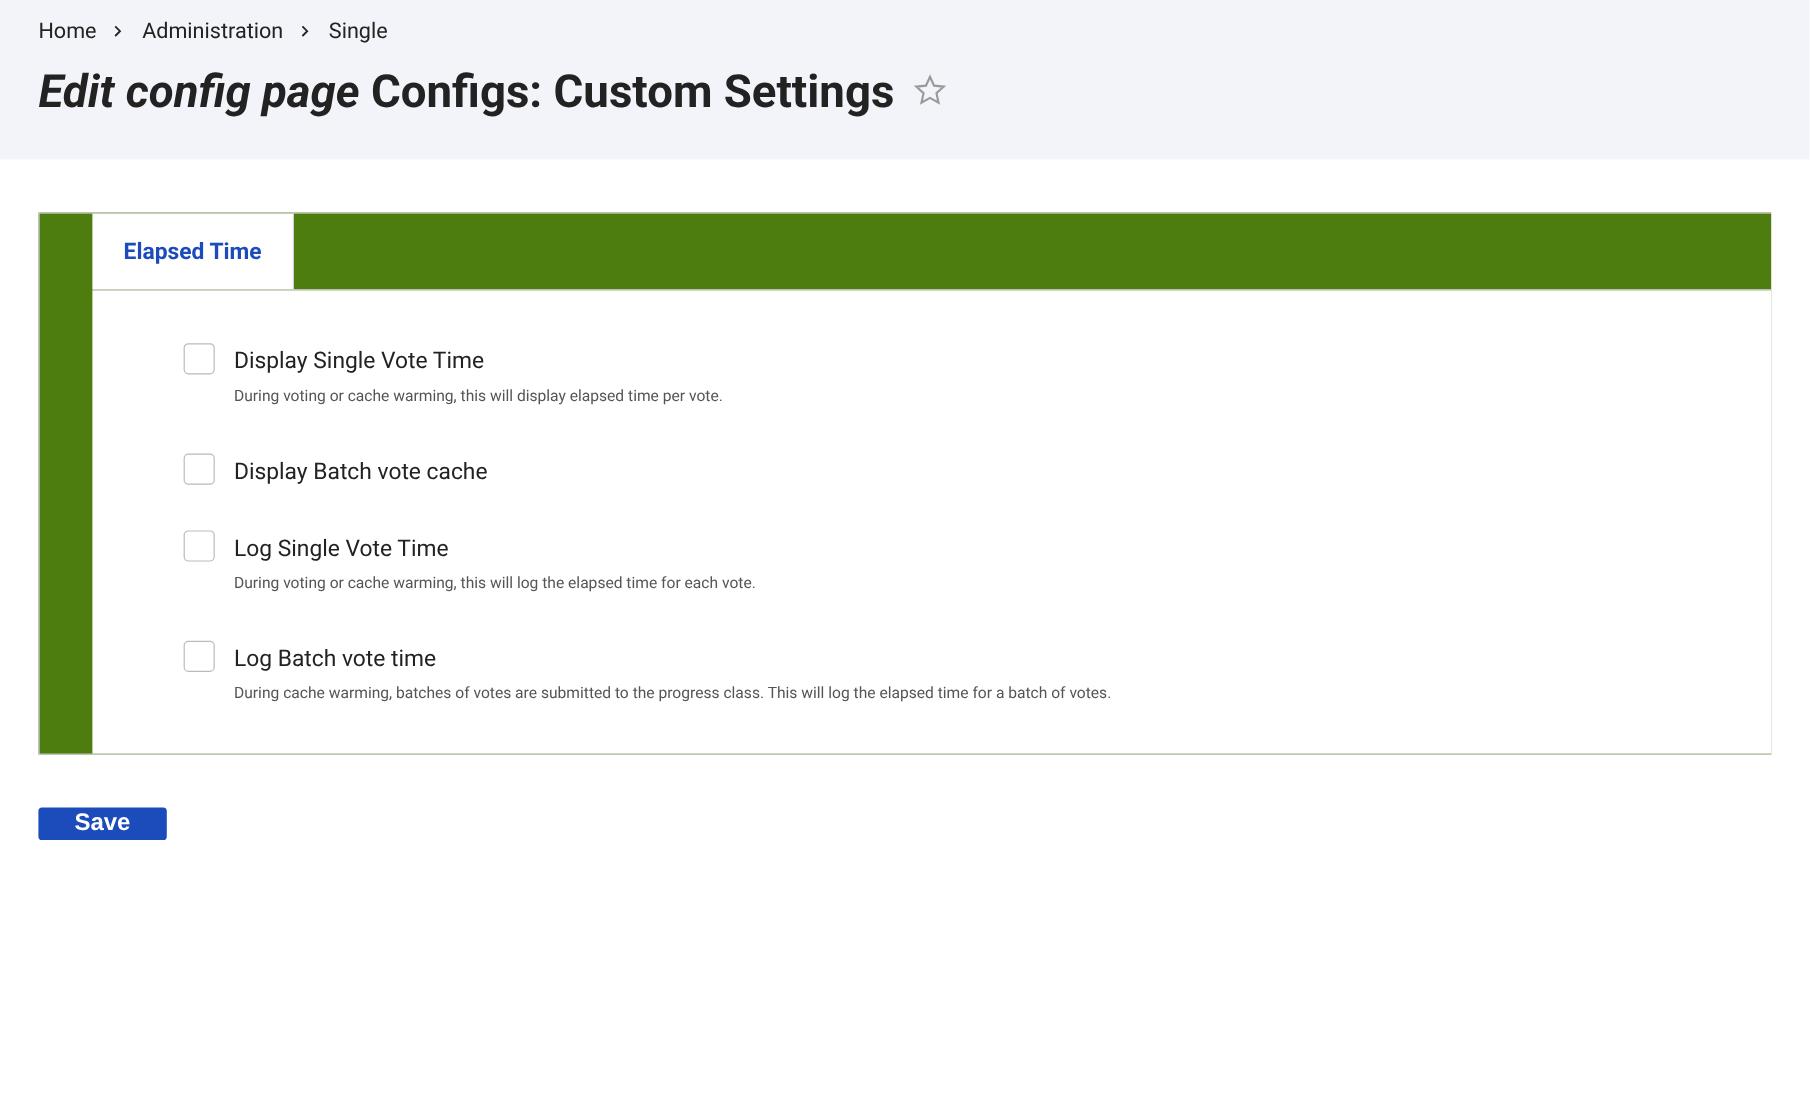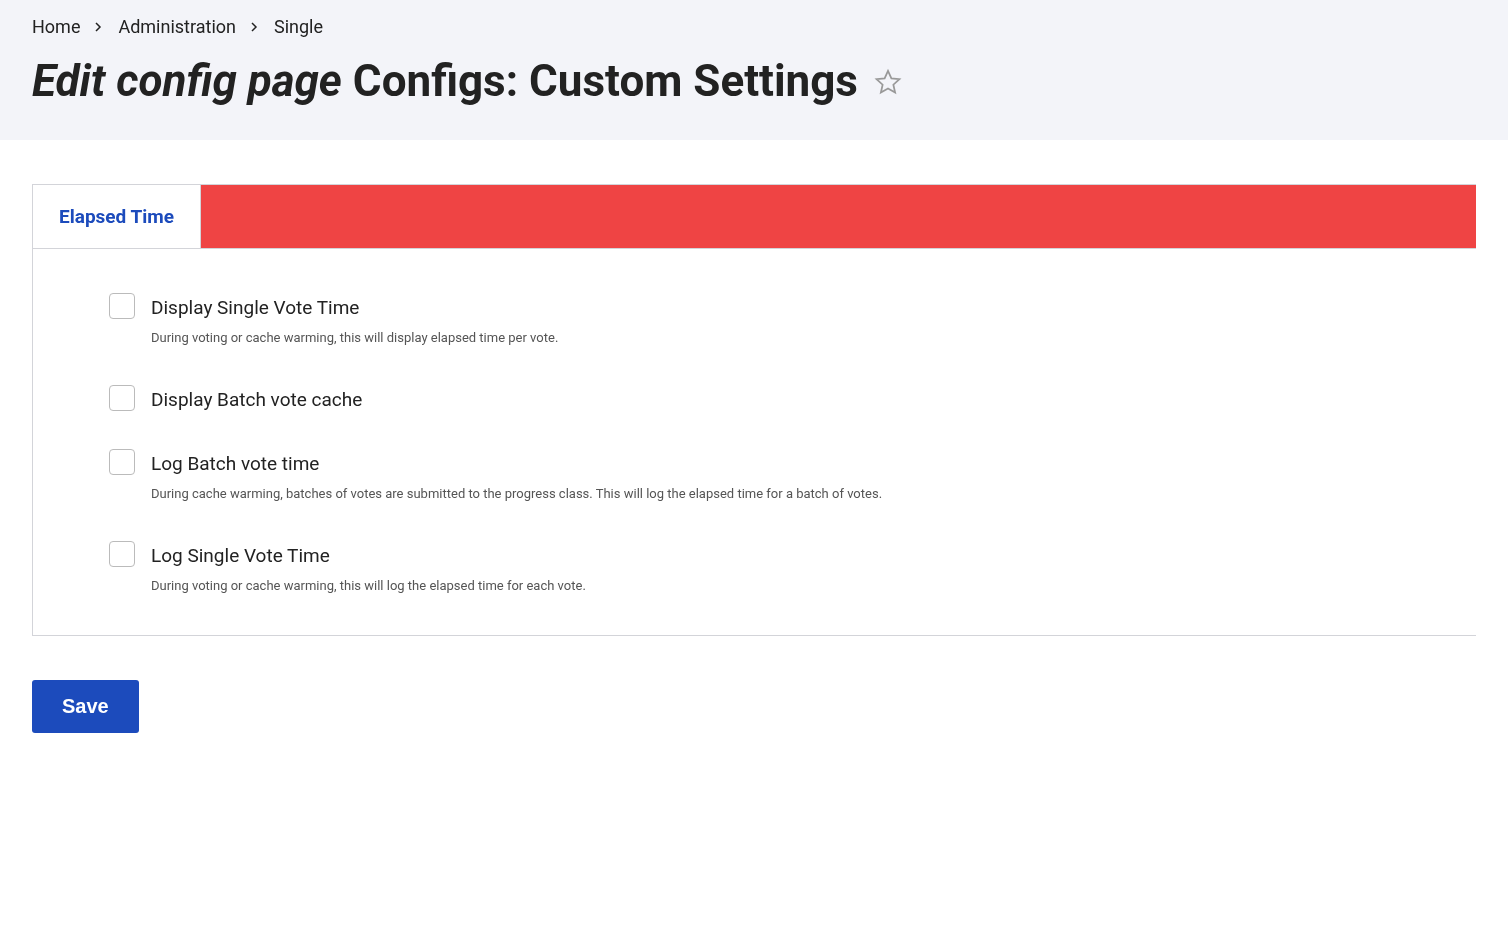--- a/index.html
+++ b/index.html
@@ -28,21 +28,21 @@
     .breadcrumb a {
       color: #222;
       text-decoration: none;
     }
     .breadcrumb .chevron {
       font-size: 14px;
       color: #222;
       font-weight: 400;
     }
     .page-title {
-      font-size: 44px;
+      font-size: 38px;
       font-weight: 700;
       color: #222;
       display: flex;
       align-items: flex-end;
       gap: 16px;
       line-height: 1.2;
     }
     .page-title .italic {
       font-style: italic;
     }
@@ -53,21 +53,22 @@
       stroke: #999;
       stroke-width: 1.5;
     }
     .content-region {
       background: #fff;
       padding: 44px 32px 40px 32px;
     }
     .tabs-wrapper {
       border: 1px solid #d3d4d9;
       border-right: none;
-      background: #ef4444;
+      background: #4d7c0f;
+      padding-left: 44px;
     }
     .tabs-header {
       display: flex;
       border-bottom: 1px solid #d3d4d9;
     }
     .tab {
       padding: 20px 26px;
       font-size: 19px;
       font-weight: 700;
       color: #1c4bbc;
@@ -114,21 +115,21 @@
     }
     .actions {
       margin-top: 44px;
     }
     .save-button {
       background: #1c4bbc;
       color: #fff;
       font-size: 20px;
       font-weight: 700;
       border: none;
-      padding: 15px 30px;
+      padding: 2px 30px;
       cursor: pointer;
       border-radius: 3px;
     }
   </style>
 </head>
 <body>
 
 <div class="header-region">
   <nav class="breadcrumb">
     <a href="#">Home</a>
@@ -175,32 +176,32 @@
 
       <div class="form-item">
         <div class="checkbox-row">
           <input type="checkbox" id="cb1" style="">
           <label for="cb1">Display Batch vote cache</label>
         </div>
       </div>
 
       <div class="form-item">
         <div class="checkbox-row">
+          <input type="checkbox" id="cb2" style="">
+          <label for="cb2">Log Single Vote Time</label>
+        </div>
+        <div class="description">During voting or cache warming, this will log the elapsed time for each vote.</div>
+      </div>
+
+      <div class="form-item">
+        <div class="checkbox-row">
           <input type="checkbox" id="cb3" style="">
           <label for="cb3">Log Batch vote time</label>
         </div>
         <div class="description">During cache warming, batches of votes are submitted to the progress class. This will log the elapsed time for a batch of votes.</div>
-      </div>
-
-      <div class="form-item">
-        <div class="checkbox-row">
-          <input type="checkbox" id="cb2" style="">
-          <label for="cb2">Log Single Vote Time</label>
-        </div>
-        <div class="description">During voting or cache warming, this will log the elapsed time for each vote.</div>
       </div>
 
     </div>
   </div>
 
   <div class="actions">
     <button class="save-button">Save</button>
   </div>
 </div>
 

